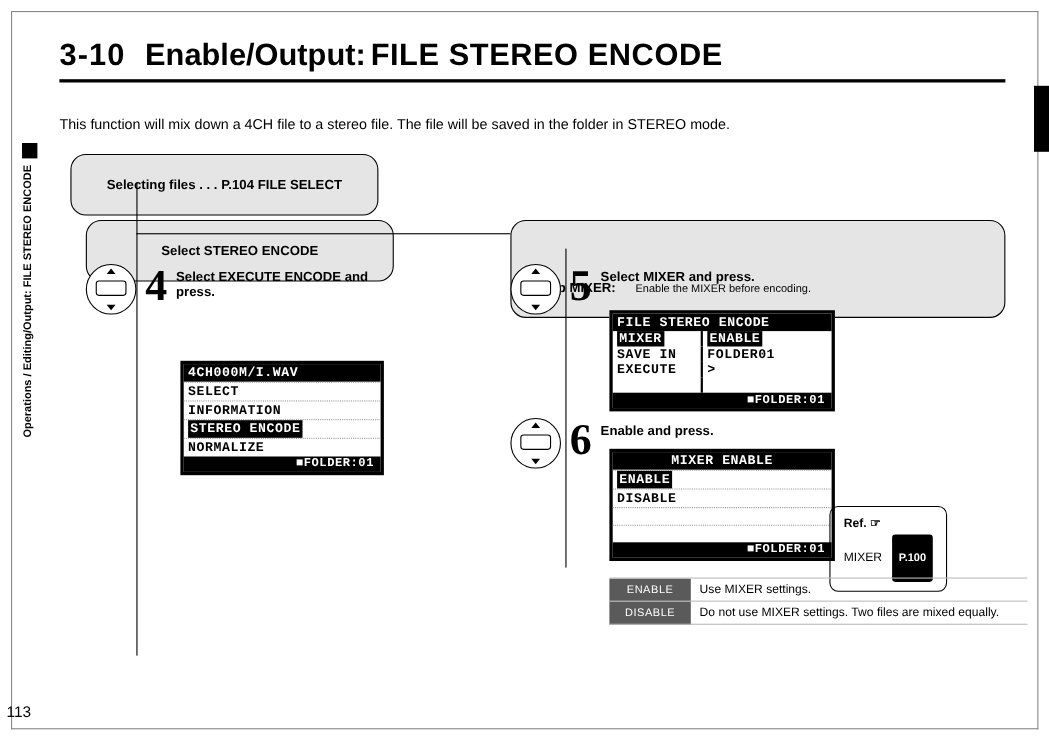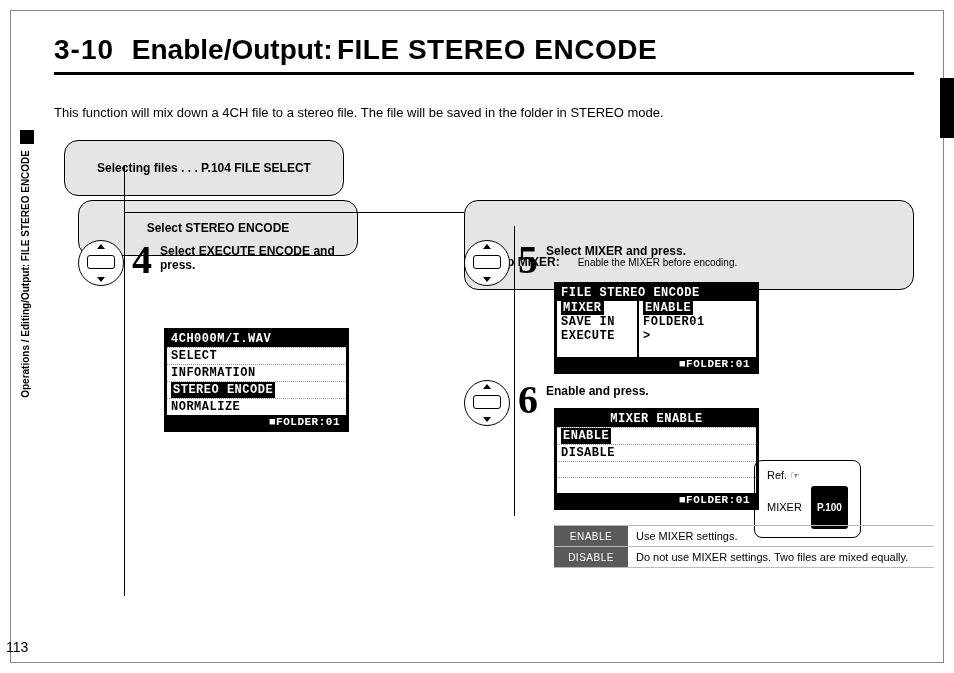--- a/index.html
+++ b/index.html
@@ -182,21 +182,21 @@
   <div class="lcd l6">
     <div class="hdr" style="text-align:center">MIXER ENABLE</div>
     <div class="row"><span class="sel">ENABLE</span></div>
     <div class="row">DISABLE</div>
     <div class="row" style="height:16px"></div>
     <div class="row" style="height:16px"></div>
     <div class="ftr">■FOLDER:01</div>
   </div>
 
   <div class="refbox">
-    <div style="font-weight:normal;">Ref. ☞</div>
+    <div style="font-weight:bold;">Ref. ☞</div>
     <div style="margin-top:4px;">
       <span>MIXER</span>
       &nbsp;
       <span class="pg">P.100</span>
     </div>
   </div>
 
   <table class="edtab">
     <tbody>
         <tr>

